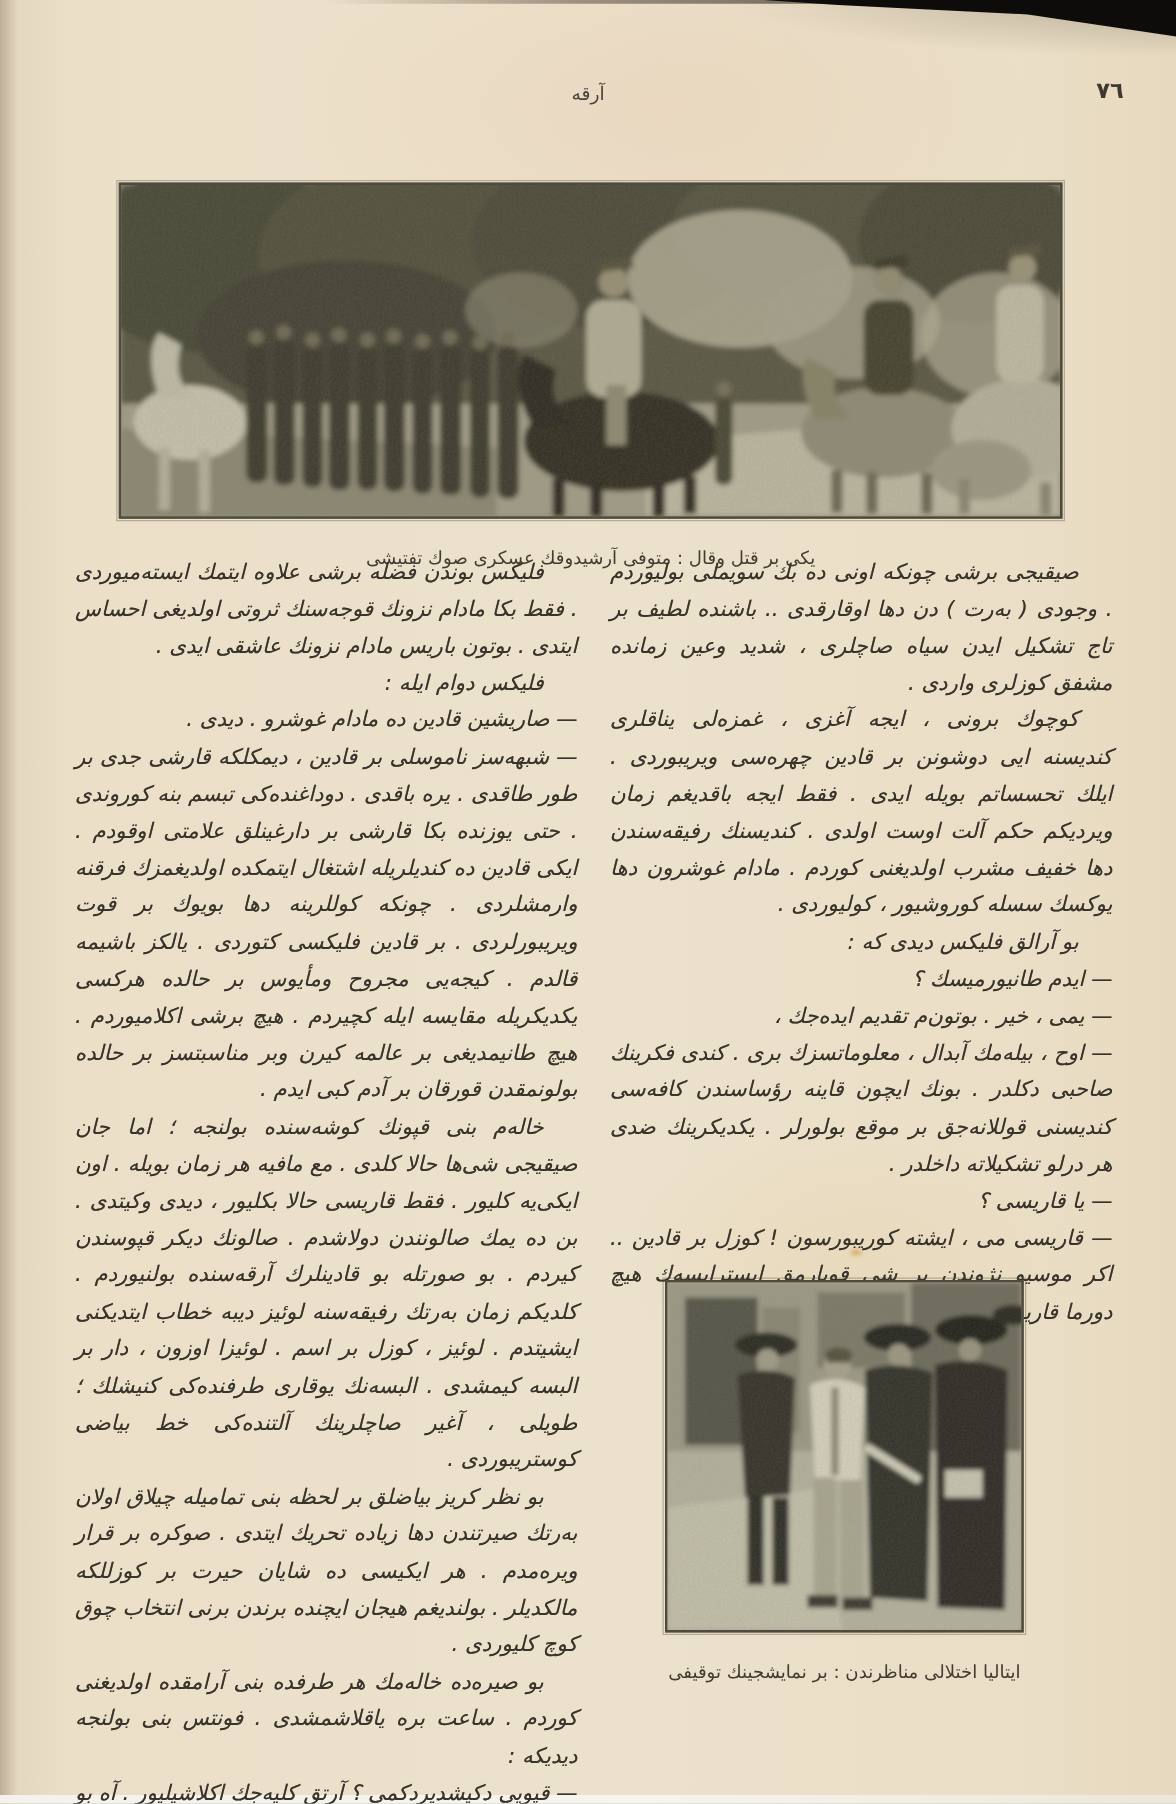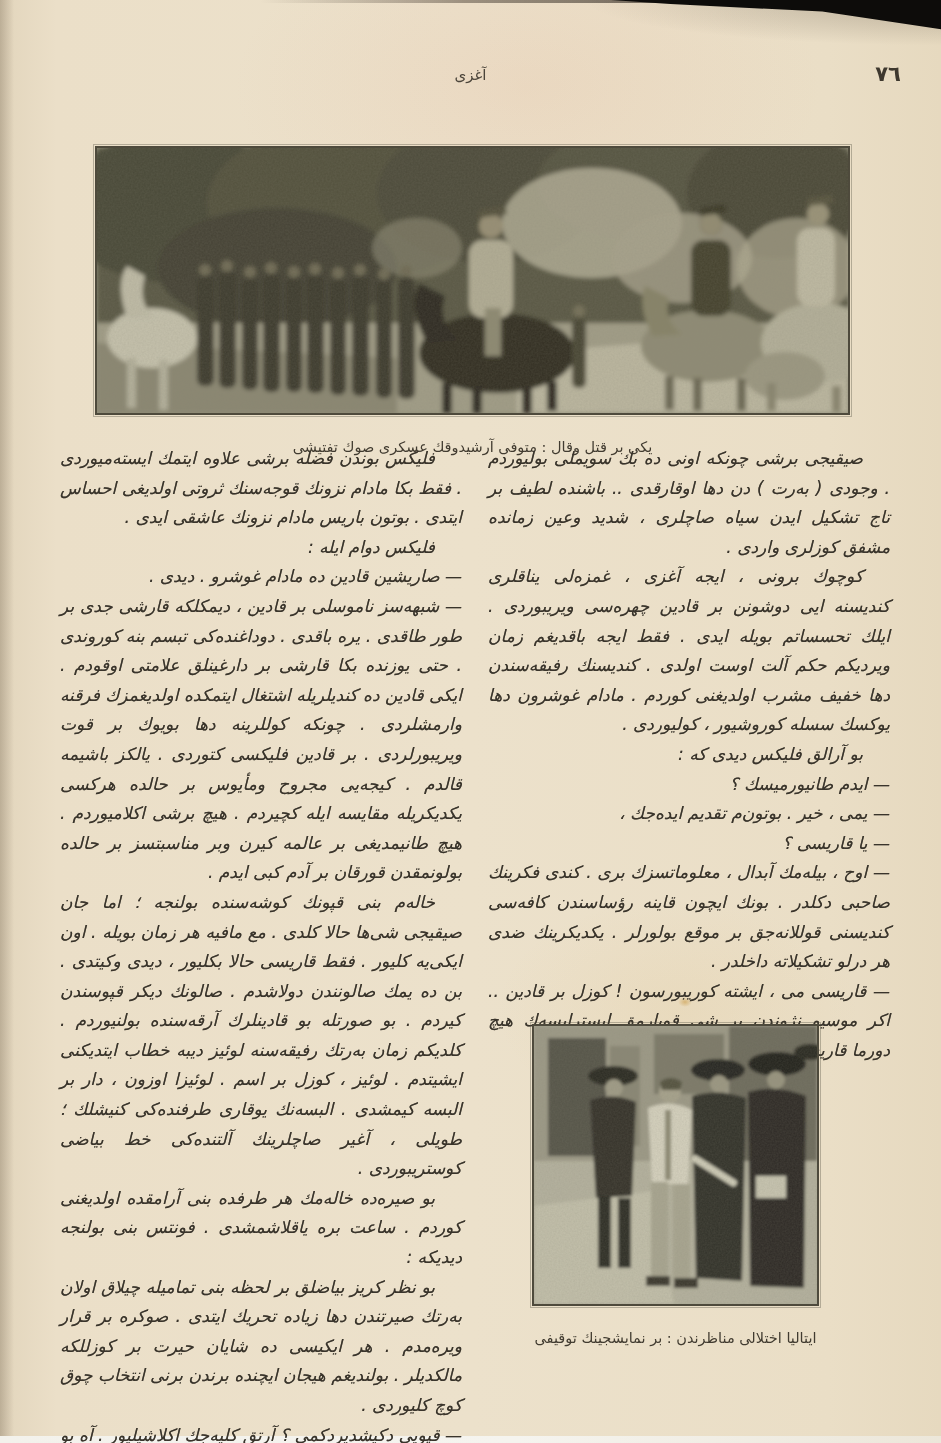--- a/index.html
+++ b/index.html
@@ -24,21 +24,21 @@
     background:linear-gradient(90deg, rgba(90,75,55,.28), rgba(0,0,0,0));}
   .bottom-strip{position:absolute;left:0;bottom:0;width:100%;height:7px;
     background:linear-gradient(90deg,#f3f2ec 0%,#f5f4ef 55%,#ece7da 100%);}
   .stain-dot{position:absolute;left:678px;top:997px;width:14px;height:10px;border-radius:50%;
     background:radial-gradient(ellipse, rgba(200,150,60,.55), rgba(200,150,60,0) 70%);}
 
   
   .journal-title{position:absolute;left:0;top:66px;width:941px;text-align:center;
     font-size:15px;color:#4a443a;direction:rtl;letter-spacing:1px;}
   .page-number{position:absolute;left:858px;top:62px;width:60px;text-align:center;
-    font-size:21px;color:#3e382e;font-weight:bold;}
+    font-size:18px;color:#3e382e;font-weight:bold;}
 
   
   figure{margin:0;padding:0;}
   .photo-frame{display:block;border:2px solid #4e4a3c;outline:1px solid rgba(78,74,60,.35);
     outline-offset:1px;background:#8f8c79;}
   .top-photo{position:absolute;left:95px;top:146px;}
   .bottom-photo{position:absolute;left:532px;top:1024px;}
   figcaption{direction:rtl;text-align:center;font-size:14.5px;color:#413b30;
     padding-top:24px;letter-spacing:0;}
 
@@ -56,21 +56,21 @@
 
 <div class="page">
 
   <div class="top-edge-line"></div>
   <div class="corner-soft"></div>
   <div class="corner-wedge"></div>
   <div class="left-edge-shade"></div>
   <div class="bottom-strip"></div>
   <div class="stain-dot"></div>
 
-  <div class="journal-title">آغزى</div>
+  <div class="journal-title">آرقه</div>
   <div class="page-number">٧٦</div>
 
   <figure class="top-photo">
     <svg class="photo-frame" width="751" height="265" viewBox="0 0 751 265" role="img">
       <defs>
         <filter id="soft">
             <feGaussianBlur stdDeviation="2.2"></feGaussianBlur>
           </filter>
         <filter id="grain">
           <feTurbulence type="fractalNoise" baseFrequency="0.55" numOctaves="2" result="n"></feTurbulence>
@@ -163,33 +163,33 @@
     </svg>
     <figcaption>يكى بر قتل وقال : متوفى آرشيدوقك عسكرى صوك تفتيشى</figcaption>
   </figure>
 
   <div class="col col-right">
     <p class="indent">صيقيجى برشى چونكه اونى ده بك سويملى بوليوردم . وجودى ( بەرت ) دن دها اوقارقدى .. باشنده لطيف بر تاج تشكيل ايدن سياه صاچلرى ، شديد وعين زمانده مشفق كوزلرى واردى .</p>
     <p class="indent">كوچوك برونى ، ايجه آغزى ، غمزه‌لى يناقلرى كنديسنه ايى دوشونن بر قادين چهره‌سى ويريبوردى . ايلك تحسساتم بويله ايدى . فقط ايجه باقديغم زمان ويرديكم حكم آلت اوست اولدى . كنديسنك رفيقه‌سندن دها خفيف مشرب اولديغنى كوردم . مادام غوشرون دها يوكسك سسله كوروشيور ، كوليوردى .</p>
     <p class="indent">بو آرالق فليكس ديدى كه :</p>
     <p class="dialogue">— ايدم طانيورميسك ؟</p>
     <p class="dialogue">— يمى ، خير . بوتون‌م تقديم ايده‌جك ،</p>
+    <p class="dialogue">— اوح ، بيله‌مك آبدال ، معلوماتسزك برى . كندى فكرينك صاحبى دكلدر . بونك ايچون قاينه رؤساسندن كافه‌سى كنديسنى قوللانه‌جق بر موقع بولورلر . يكديكرينك ضدى هر درلو تشكيلاته داخلدر .</p>
     <p class="dialogue">— يا قاريسى ؟</p>
-    <p class="dialogue">— اوح ، بيله‌مك آبدال ، معلوماتسزك برى . كندى فكرينك صاحبى دكلدر . بونك ايچون قاينه رؤساسندن كافه‌سى كنديسنى قوللانه‌جق بر موقع بولورلر . يكديكرينك ضدى هر درلو تشكيلاته داخلدر .</p>
     <p class="dialogue">— قاريسى مى ، ايشته كوريبورسون ! كوزل بر قادين .. اكر موسيو نژوندن بر شى قوپارمق ايسترايسەك هيچ دورما قاريسنه قورياب .</p>
   </div>
 
   <div class="col col-left">
     <p class="indent">فليكس بوندن فضله برشى علاوه ايتمك ايسته‌ميوردى . فقط بكا مادام نزونك قوجه‌سنك ثروتى اولديغى احساس ايتدى . بوتون باريس مادام نزونك عاشقى ايدى .</p>
     <p class="indent">فليكس دوام ايله :</p>
     <p class="dialogue">— صاريشين قادين ده مادام غوشرو . ديدى .</p>
     <p class="dialogue">— شبهه‌سز ناموسلى بر قادين ، ديمكلكه قارشى جدى بر طور طاقدى . يره باقدى . دوداغنده‌كى تبسم بنه كوروندى . حتى يوزنده بكا قارشى بر دارغينلق علامتى اوقودم . ايكى قادين ده كنديلريله اشتغال ايتمكده اولديغمزك فرقنه وارمشلردى . چونكه كوللرينه دها بويوك بر قوت ويريبورلردى . بر قادين فليكسى كتوردى . يالكز باشيمه قالدم . كيجه‌يى مجروح ومأيوس بر حالده هركسى يكديكريله مقايسه ايله كچيردم . هيچ برشى اكلاميوردم . هيچ طانيمديغى بر عالمه كيرن وبر مناسبتسز بر حالده بولونمقدن قورقان بر آدم كبى ايدم .</p>
     <p class="indent">خاله‌م بنى قپونك كوشه‌سنده بولنجه ؛ اما جان صيقيجى شى‌ها حالا كلدى . مع مافيه هر زمان بويله . اون ايكى‌يه كليور . فقط قاريسى حالا بكليور ، ديدى وكيتدى . بن ده يمك صالونندن دولاشدم . صالونك ديكر قپوسندن كيردم . بو صورتله بو قادينلرك آرقه‌سنده بولنيوردم . كلديكم زمان بەرتك رفيقه‌سنه لوئيز ديبه خطاب ايتديكنى ايشيتدم . لوئيز ، كوزل بر اسم . لوئيزا اوزون ، دار بر البسه كيمشدى . البسه‌نك يوقارى طرفنده‌كى كنيشلك ؛ طويلى ، آغير صاچلرينك آلتنده‌كى خط بياضى كوستريبوردى .</p>
+    <p class="indent">بو نظر كريز بياضلق بر لحظه بنى تماميله چيلاق اولان بەرتك صيرتندن دها زياده تحريك ايتدى . صوكره بر قرار ويره‌مدم . هر ايكيسى ده شايان حيرت بر كوزللكه مالكديلر . بولنديغم هيجان ايچنده برندن برنى انتخاب چوق كوچ كليوردى .</p>
     <p class="indent">بو صيره‌ده خاله‌مك هر طرفده بنى آرامقده اولديغنى كوردم . ساعت بره ياقلاشمشدى . فونتس بنى بولنجه ديديكه :</p>
-    <p class="indent">بو نظر كريز بياضلق بر لحظه بنى تماميله چيلاق اولان بەرتك صيرتندن دها زياده تحريك ايتدى . صوكره بر قرار ويره‌مدم . هر ايكيسى ده شايان حيرت بر كوزللكه مالكديلر . بولنديغم هيجان ايچنده برندن برنى انتخاب چوق كوچ كليوردى .</p>
     <p class="dialogue">— قپويى دكيشديردكمى ؟ آرتق كليه‌جك اكلاشيليور . آه بو نزون يوقمى ، هر آقشام بوتون فرانسه‌يى بويله آلداتير . كيمزدن اول سنى قاريسنه تقديم ايتمك ايستيورم . ممكن اولديغى قدر نازكانه معامله ايت . بو مهم برشى .</p>
   </div>
 
   <figure class="bottom-photo">
     <svg class="photo-frame" width="283" height="278" viewBox="0 0 283 278" role="img">
       <defs>
         <filter id="soft2">
             <feGaussianBlur stdDeviation="1.8"></feGaussianBlur>
           </filter>
         <filter id="grain2">

